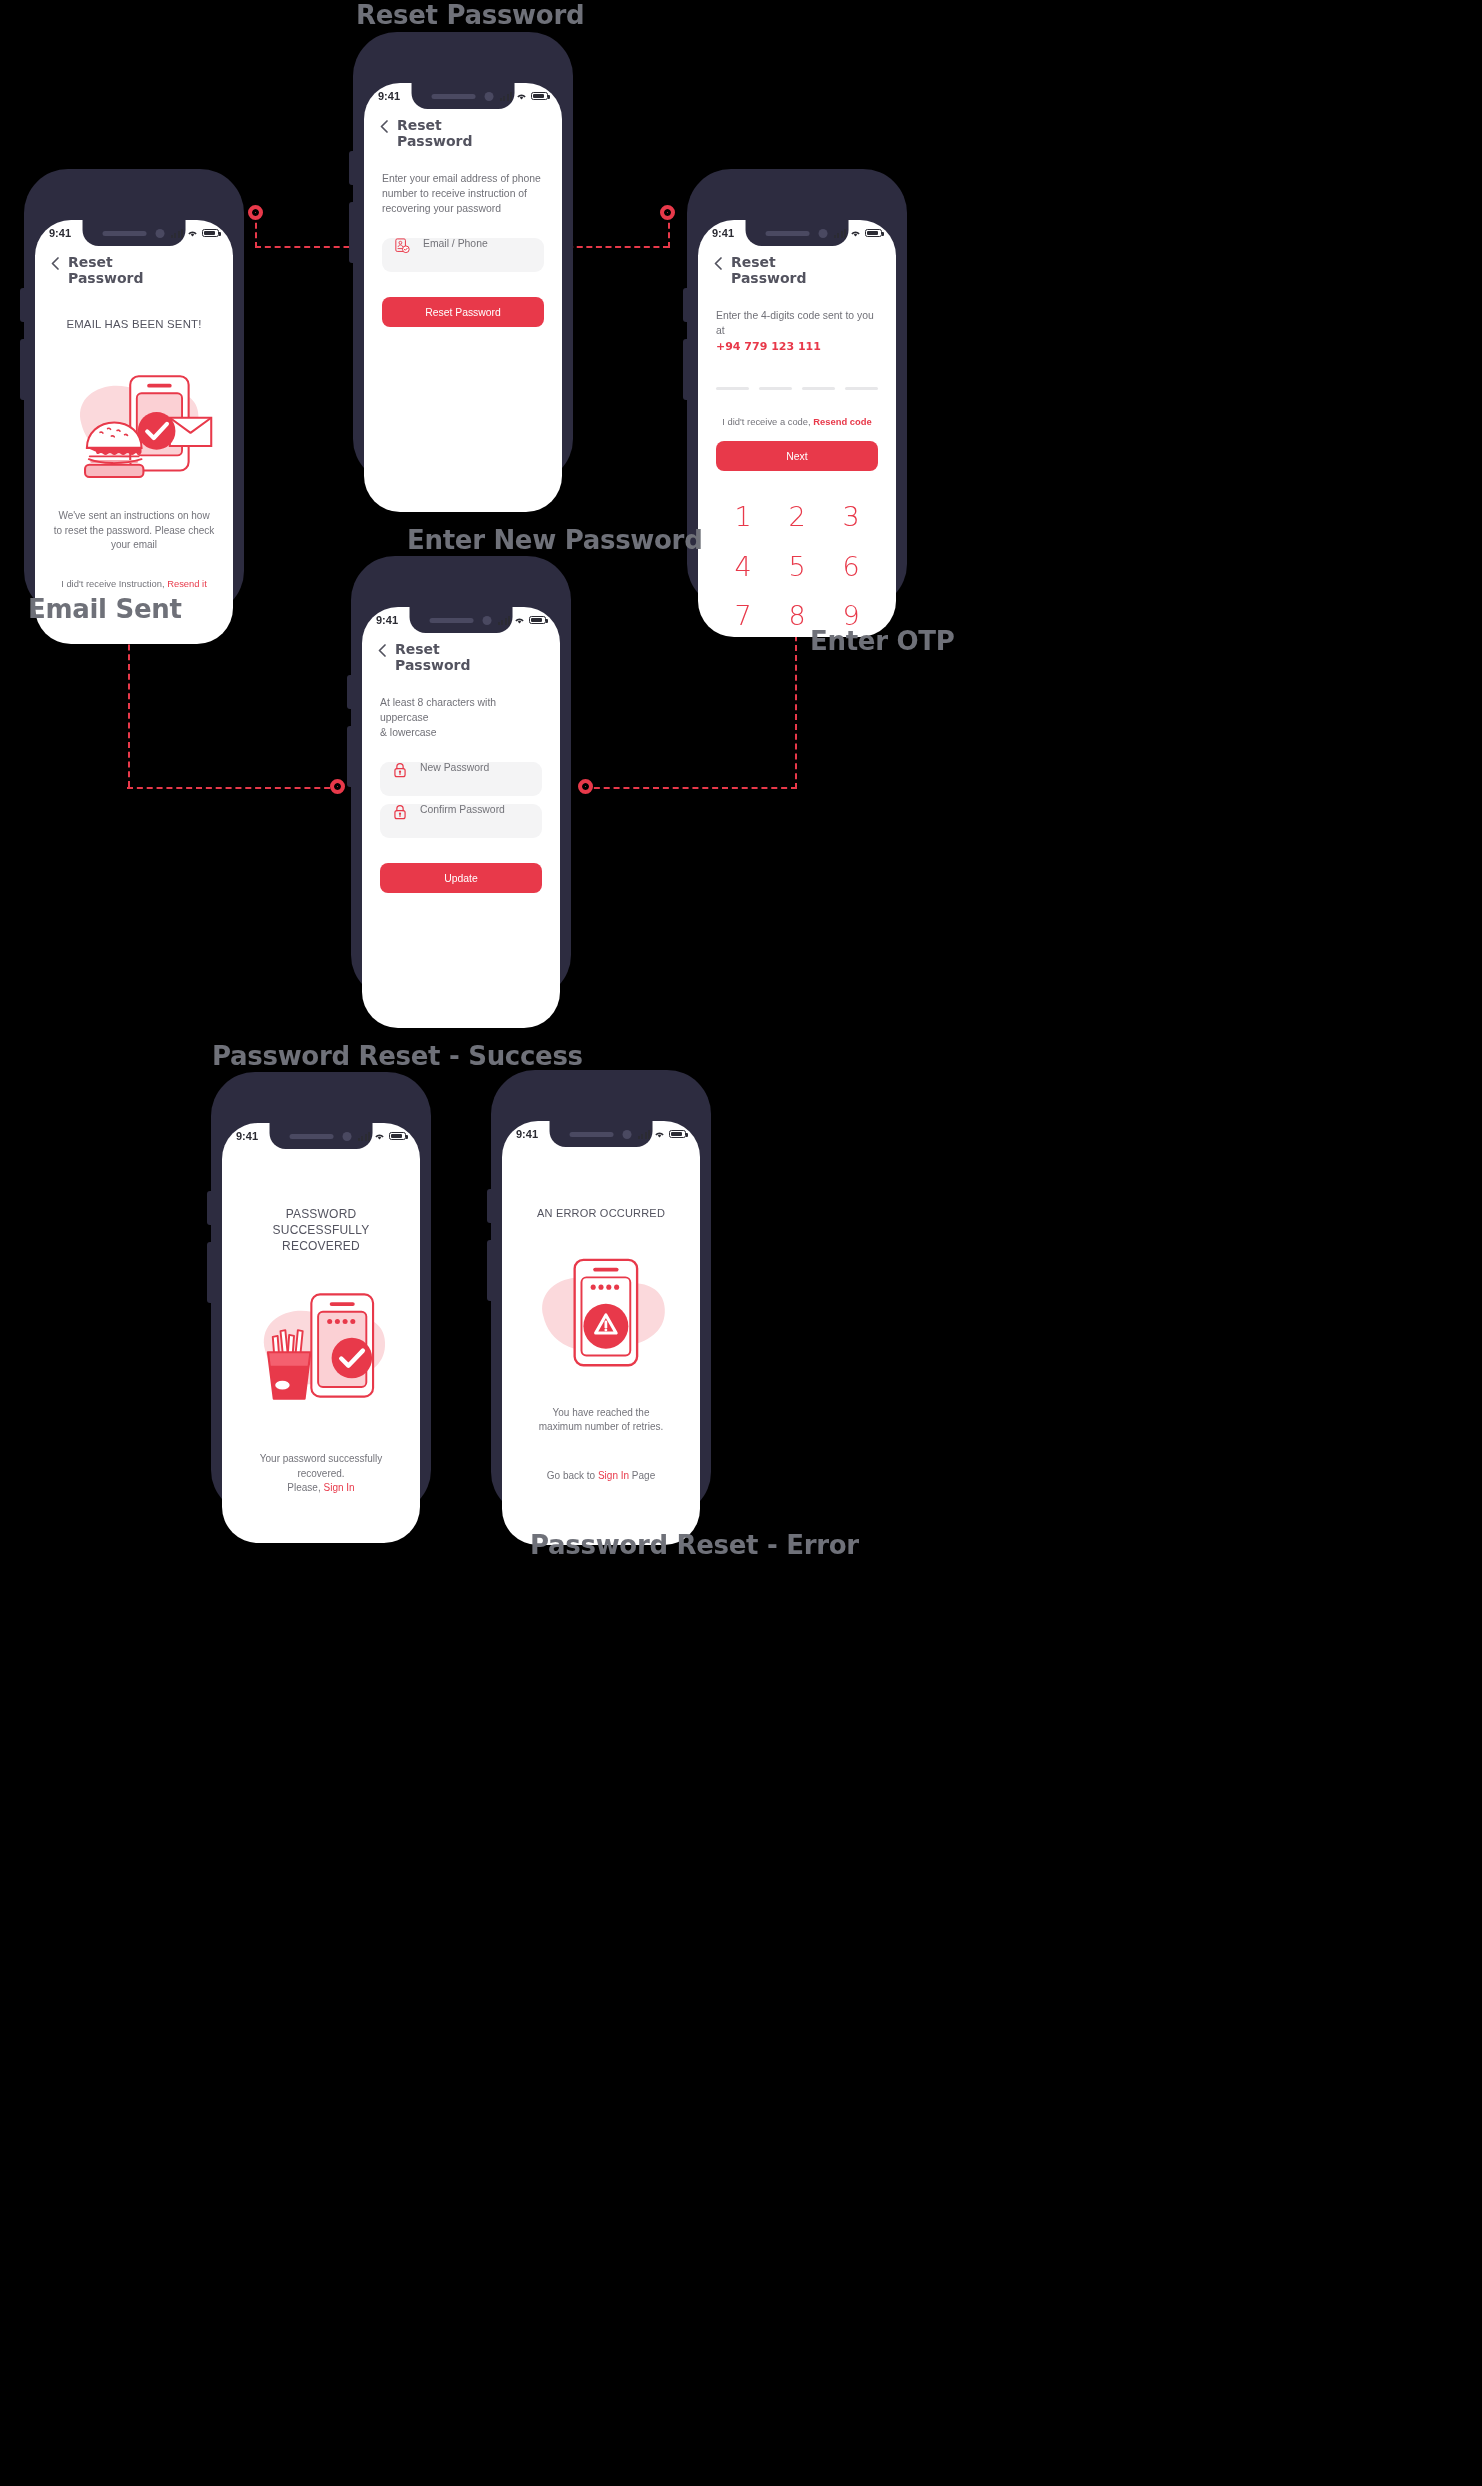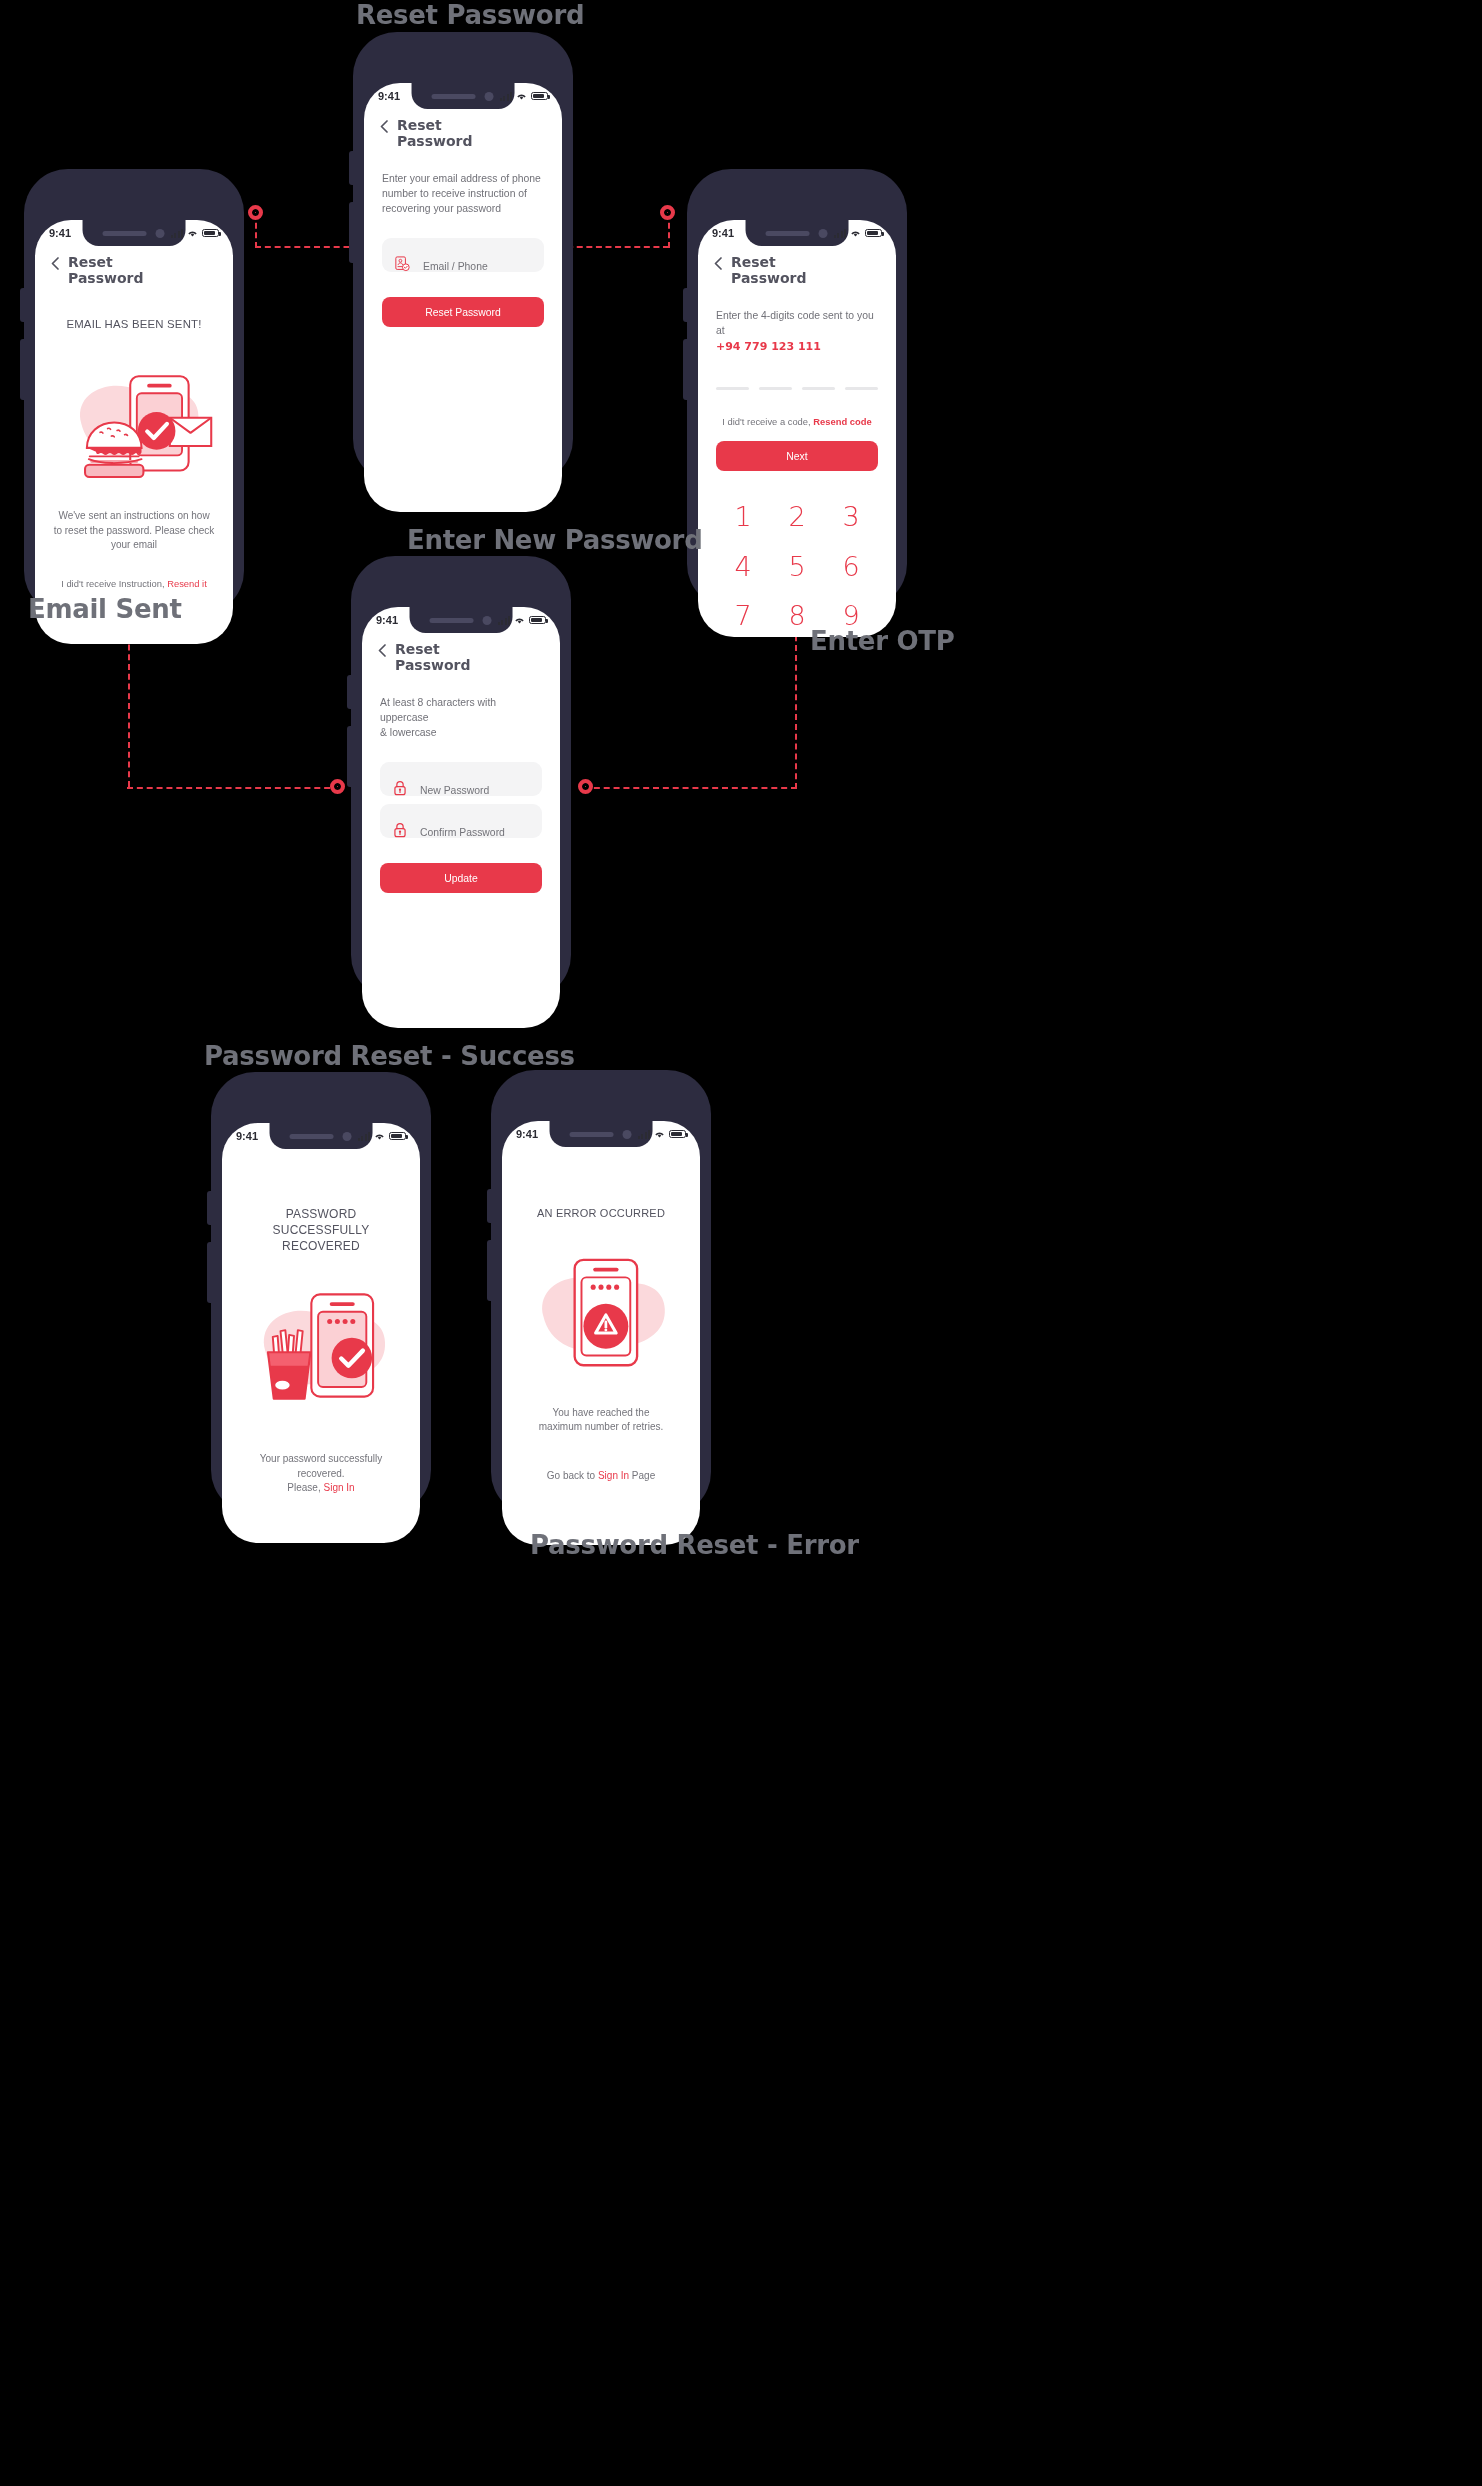--- a/index.html
+++ b/index.html
@@ -135,21 +135,21 @@
     white-space: pre-line;
   }
 
   
   .field {
     margin-top: 22px;
     height: 34px;
     background: #f4f4f5;
     border-radius: 9px;
     display: flex;
-    align-items: flex-end;
+    align-items: flex-start;
     padding: 0 13px;
     gap: 13px;
   }
   .field .ph {
     font-size: 10.4px;
     color: #737379;
     font-family: "Liberation Sans", sans-serif;
   }
 
   .btn-primary {
@@ -527,21 +527,21 @@
             <path d="M8 12.1v1.9" stroke="#e8394a" stroke-width="1.3" stroke-linecap="round"></path>
           </svg>
           <span class="ph">Confirm Password</span>
         </div>
 
         <div class="btn-primary">Update</div>
       </div>
     </div>
   </div>
 
-  <div class="flow-label" style="left:204px; top:1041px;">Password Reset - Success</div>
+  <div class="flow-label" style="left:212px; top:1041px;">Password Reset - Success</div>
 
   <div class="phone" style="left:211px; top:1072px; width:220px; height:442px;">
     <div class="screen">
       <div class="notch">
         <span class="speaker"></span>
         <span class="cam"></span>
       </div>
       <div class="statusbar">
         <span class="clock">9:41</span>
         <span class="status-icons">

